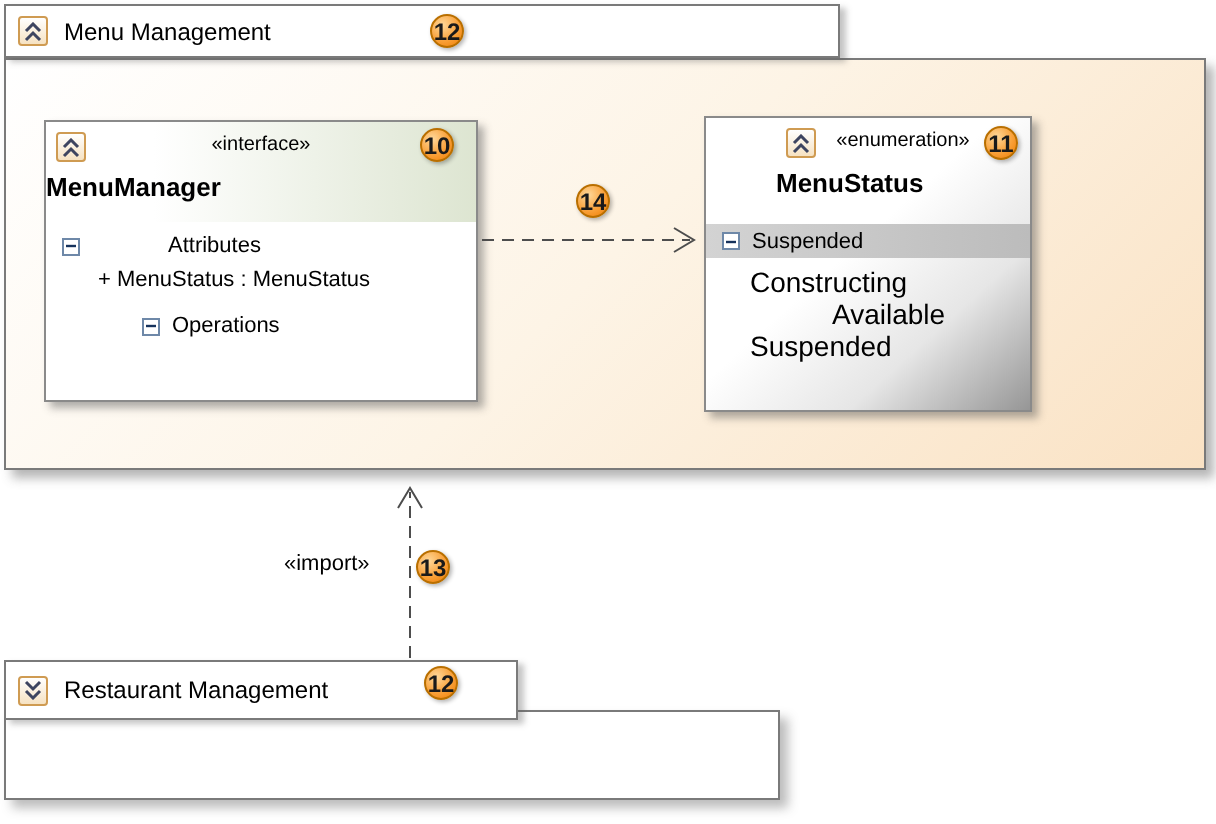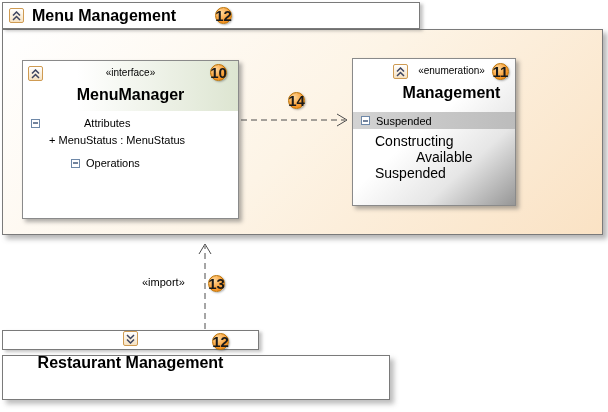--- a/index.html
+++ b/index.html
@@ -9,29 +9,29 @@
     font-family:"Liberation Sans", sans-serif;
     color:#000;
   }
   
   .pkg-tab{
     position:absolute;background:#ffffff;border:1px solid #7a7a7a;
     display:flex;align-items:center;gap:8px;padding:0 6px;z-index:2;
     box-shadow:3px 2px 3px rgba(90,90,90,0.35);
     box-sizing:border-box;
   }
-  .pkg-title{font-weight:bold;font-size:16px;white-space:nowrap;}
+  .pkg-title{font-weight:normal;font-size:12px;white-space:nowrap;}
   #menu-pkg-tab{left:2px;top:2px;width:418px;height:27px;}
   #menu-pkg-body{
     position:absolute;left:2px;top:29px;width:601px;height:206px;
     border:1px solid #7a7a7a;box-sizing:border-box;z-index:1;
     background:linear-gradient(135deg,#ffffff 0%,#fdf4e6 50%,#fae2c4 100%);
     box-shadow:4px 4px 5px rgba(90,90,90,0.45);
   }
-  #rest-tab{left:2px;top:330px;width:257px;height:20px;flex-direction:column;}
+  #rest-tab{left:2px;top:330px;width:257px;height:30px;}
   #rest-body{
     position:absolute;left:2px;top:355px;width:388px;height:45px;
     background:#ffffff;border:1px solid #7a7a7a;box-sizing:border-box;z-index:1;
     box-shadow:4px 4px 5px rgba(90,90,90,0.4);
   }
   
   .pkg-icon{
     width:15px;height:15px;box-sizing:border-box;flex:0 0 auto;
     border:1px solid #cf9b52;border-radius:2px;
     background:linear-gradient(180deg,#ffffff,#f6e2c2);
@@ -42,49 +42,49 @@
   .exp{
     width:9px;height:9px;box-sizing:border-box;flex:0 0 auto;
     border:1px solid #6e88a8;background:#ffffff;
     display:flex;align-items:center;justify-content:center;
   }
   
   .cls{
     position:absolute;border:1px solid #8a8a8a;box-sizing:border-box;z-index:3;
     box-shadow:3px 3px 4px rgba(80,80,80,0.45);font-size:11px;
   }
-  #menu-manager{left:22px;top:60px;width:217px;height:159px;background:#ffffff;}
+  #menu-manager{left:22px;top:60px;width:217px;height:141px;background:#ffffff;}
   #menu-manager .cls-header{
     position:absolute;left:0;top:0;right:0;height:50px;
     background:linear-gradient(90deg,#ffffff 25%,#dde5d1 100%);
   }
   #menu-status{
     left:352px;top:58px;width:164px;height:148px;
     background:linear-gradient(to bottom right,#ffffff 45%,#e6e6e6 72%,#969696 100%);
   }
   #menu-status .cls-header{position:absolute;left:0;top:0;right:0;height:50px;margin-left:35px;}
   .cls .pkg-icon{position:absolute;left:5px;top:5px;}
   .stereotype{position:absolute;top:6px;left:0;right:0;text-align:center;font-size:10px;}
-  .cls-name{position:absolute;top:25px;left:0;right:0;text-align:center;font-size:16px;font-weight:bold;}
+  .cls-name{position:absolute;top:25px;left:0;right:0;font-size:13px;font-weight:bold;}
   .sec-row{position:absolute;left:8px;display:flex;align-items:center;gap:6px;height:14px;}
   .sec-label{font-size:11px;}
   .member{position:absolute;left:26px;font-size:11px;white-space:nowrap;}
   .member.it{font-style:italic;}
   .literals-bar{
     position:absolute;left:0;right:0;top:53px;height:17px;
     background:linear-gradient(90deg,#d3d3d3,#bcbcbc);
     display:flex;align-items:center;gap:6px;padding-left:8px;box-sizing:border-box;
   }
   .lit{position:absolute;left:22px;font-size:14px;white-space:nowrap;}
   
   .badge{
     position:absolute;width:17px;height:17px;border-radius:50%;box-sizing:border-box;
     background:radial-gradient(circle at 35% 30%,#ffd89a,#f9a13a 55%,#ee7c00);
     border:1px solid #b96f00;display:flex;align-items:center;justify-content:center;
-    font-size:15px;font-weight:bold;color:#1a1a1a;z-index:6;
+    font-size:12px;font-weight:bold;color:#1a1a1a;z-index:6;
     box-shadow:1px 1px 2px rgba(0,0,0,0.3);
   }
   .edge-label{position:absolute;font-size:11px;z-index:5;white-space:nowrap;}
   
   #overlay{position:absolute;left:0;top:0;z-index:4;pointer-events:none;}
   .dash{stroke:#4d4d4d;stroke-width:1;fill:none;stroke-dasharray:6 4;}
   .head{stroke:#4d4d4d;stroke-width:1;fill:none;}
 </style>
 </head>
 <body>
@@ -136,21 +136,21 @@
 
   <div id="menu-status" class="cls">
     <div class="cls-header">
       <span class="pkg-icon">
         <svg width="9" height="10" viewBox="0 0 9 10">
             <polyline class="chev" points="1,4.5 4.5,1 8,4.5"></polyline>
             <polyline class="chev" points="1,9 4.5,5.5 8,9"></polyline>
           </svg>
       </span>
       <div class="stereotype">«enumeration»</div>
-      <div class="cls-name">Management</div>
+      <div class="cls-name">MenuStatus</div>
     </div>
     <div class="literals-bar">
       <span class="exp">
         <svg width="5" height="2" viewBox="0 0 5 2">
             <line x1="0" y1="1" x2="5" y2="1" stroke="#16325c" stroke-width="1.2"></line>
           </svg>
       </span>
       <span class="sec-label">Suspended</span>
     </div>
     <div class="lit" style="top:74px;">Constructing</div>

